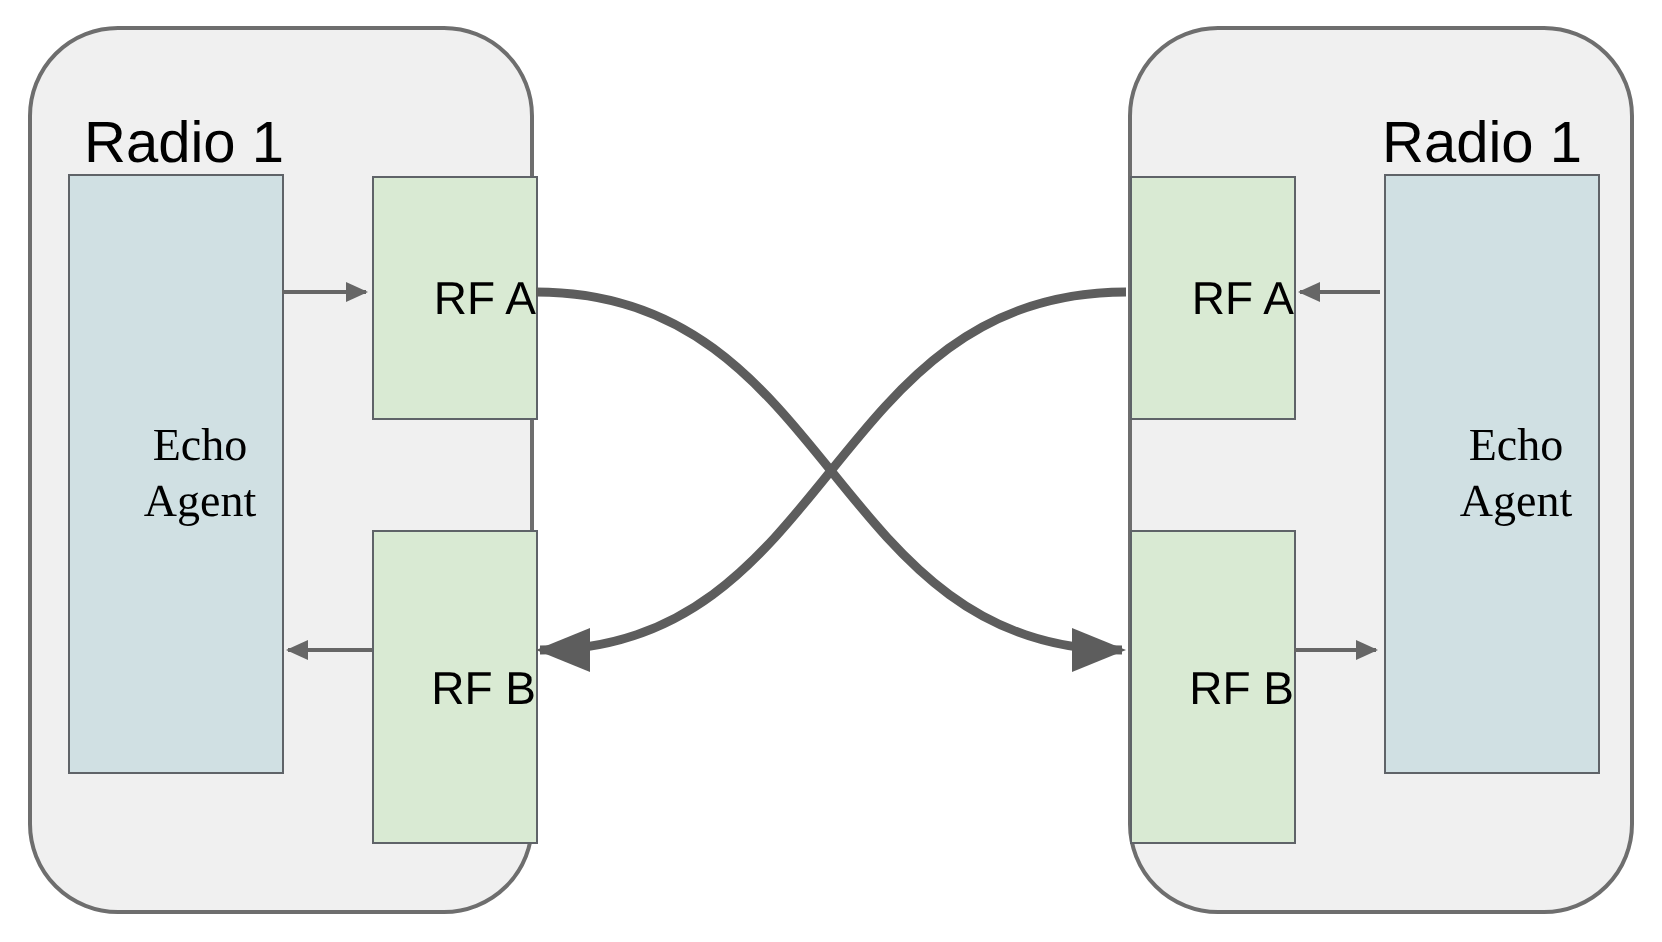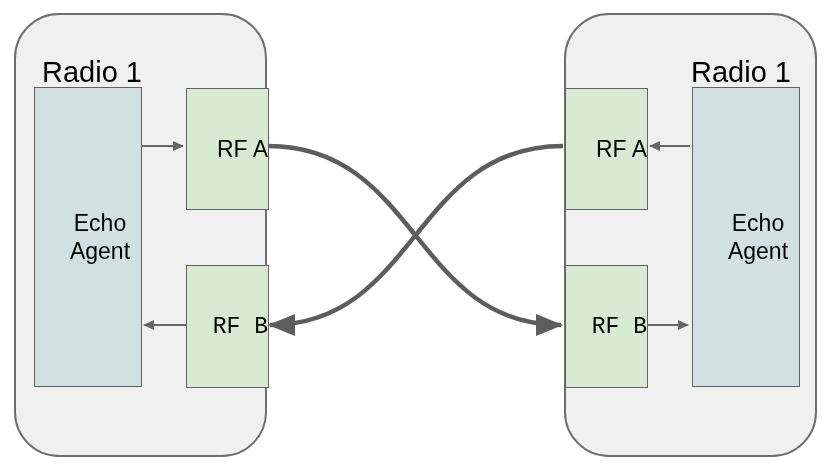--- a/index.html
+++ b/index.html
@@ -45,24 +45,24 @@
     align-items: center;
     justify-content: flex-end;
     text-align: center;
     font-size: 23px;
     line-height: 28px;
     color: #000000;
   }
   .agent-box { background: #d0e0e3; top: 72px; width: 108px; height: 300px; }
   .radio-1 .agent-box { left: 18px; }
   .radio-2 .agent-box { left: 126px; }
-  .agent-label { width: 82px; }
+  .agent-label { width: 82px; font-family: Liberation Serif, serif; }
   .rf-box { background: #d9ead3; width: 83px; }
   .rf-a { top: 73px; height: 122px; }
-  .rf-b { top: 250px; height: 123px; font-family: Liberation Mono, monospace; }
+  .rf-b { top: 250px; height: 157px; }
   .radio-1 .rf-box { left: 170px; }
   .radio-2 .rf-box { left: -1px; }
   svg.wires {
     position: absolute;
     left: 0;
     top: 0;
     pointer-events: none;
   }
   .wire-thin  { stroke: #666666; stroke-width: 2px;  fill: none; }
   .wire-thick { stroke: #5d5d5d; stroke-width: 4.5px; fill: none; }

